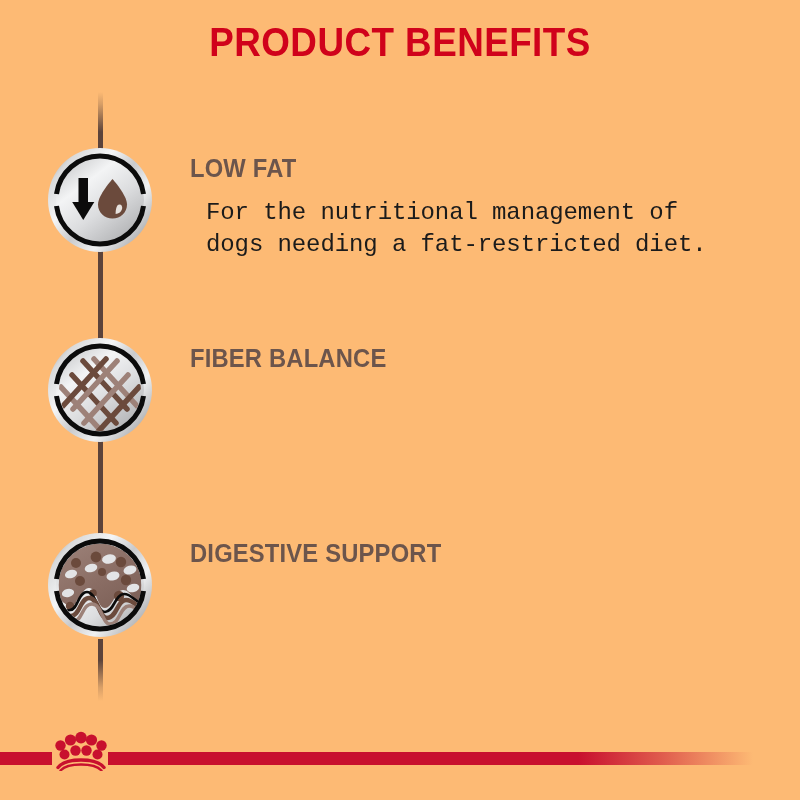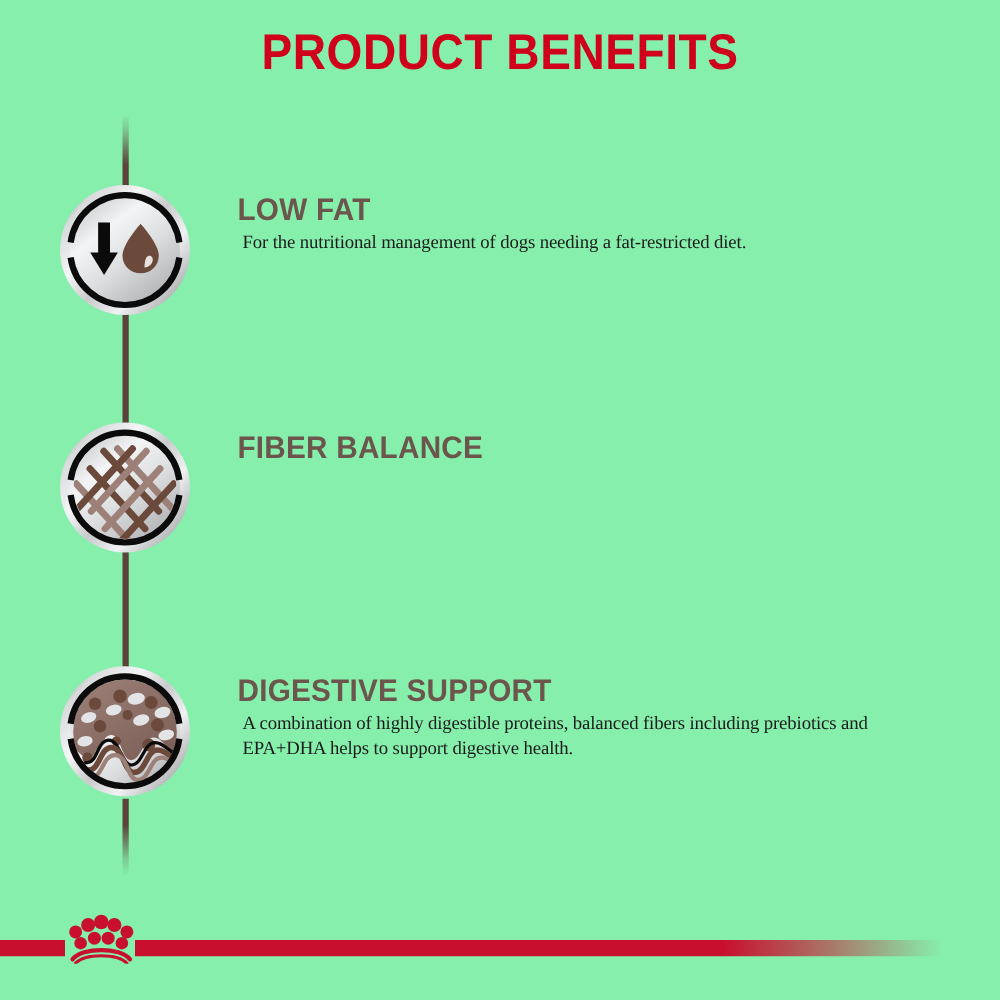--- a/index.html
+++ b/index.html
@@ -13,21 +13,21 @@
     font-family: "Liberation Sans", sans-serif;
     overflow: hidden;
     position: relative;
   }
 
   #page {
     position: absolute;
     inset: 0;
     width: 800px;
     height: 800px;
-    background: #86efac;
+    background: #fdba74;
   }
 
   
   .title {
     position: absolute;
     top: 20px;
     left: 0;
     width: 800px;
     text-align: center;
     color: #d0021b;
@@ -72,24 +72,24 @@
     font-size: 25px;
     letter-spacing: 0.2px;
     transform: scaleX(0.95);
     transform-origin: 0 50%;
     line-height: 1.05;
     margin: 0 0 4px 0;
     white-space: nowrap;
   }
   .b-body {
     color: #1b1b1b;
-    font-family: Liberation Serif, serif;
-    font-size: 15px;
+    font-family: Liberation Mono, monospace;
+    font-size: 24px;
     line-height: 1.33;
-    margin: 4px;
+    margin: 16px;
     letter-spacing: -0.1px;
   }
 
   
   .connector {
     position: absolute;
     left: 98px;
     width: 5px;
   }
   .conn-top {
@@ -315,21 +315,20 @@
         </g>
 
         <path d="M53 9 A44 44 0 0 1 96.5 47" fill="none" stroke="#0b0b0b" stroke-width="5"></path>
         <path d="M96.5 59 A44 44 0 0 1 53 97" fill="none" stroke="#0b0b0b" stroke-width="5"></path>
         <path d="M53 97 A44 44 0 0 1 9.5 59" fill="none" stroke="#0b0b0b" stroke-width="5"></path>
         <path d="M9.5 47 A44 44 0 0 1 53 9" fill="none" stroke="#0b0b0b" stroke-width="5"></path>
       </svg>
     </div>
     <div class="text-col">
       <p class="b-head">DIGESTIVE SUPPORT</p>
-      <p class="b-body">A combination of highly digestible proteins, balanced fibers including prebiotics and EPA+DHA helps to support digestive health.</p>
     </div>
   </div>
 
   <div class="footer-rule-left"></div>
   <div class="footer-rule-right"></div>
   <div class="crown">
     <svg viewBox="0 0 58 44" xmlns="http://www.w3.org/2000/svg">
       <g fill="#c8102e">
 
         <circle cx="8.5" cy="18.5" r="5.2"></circle>

